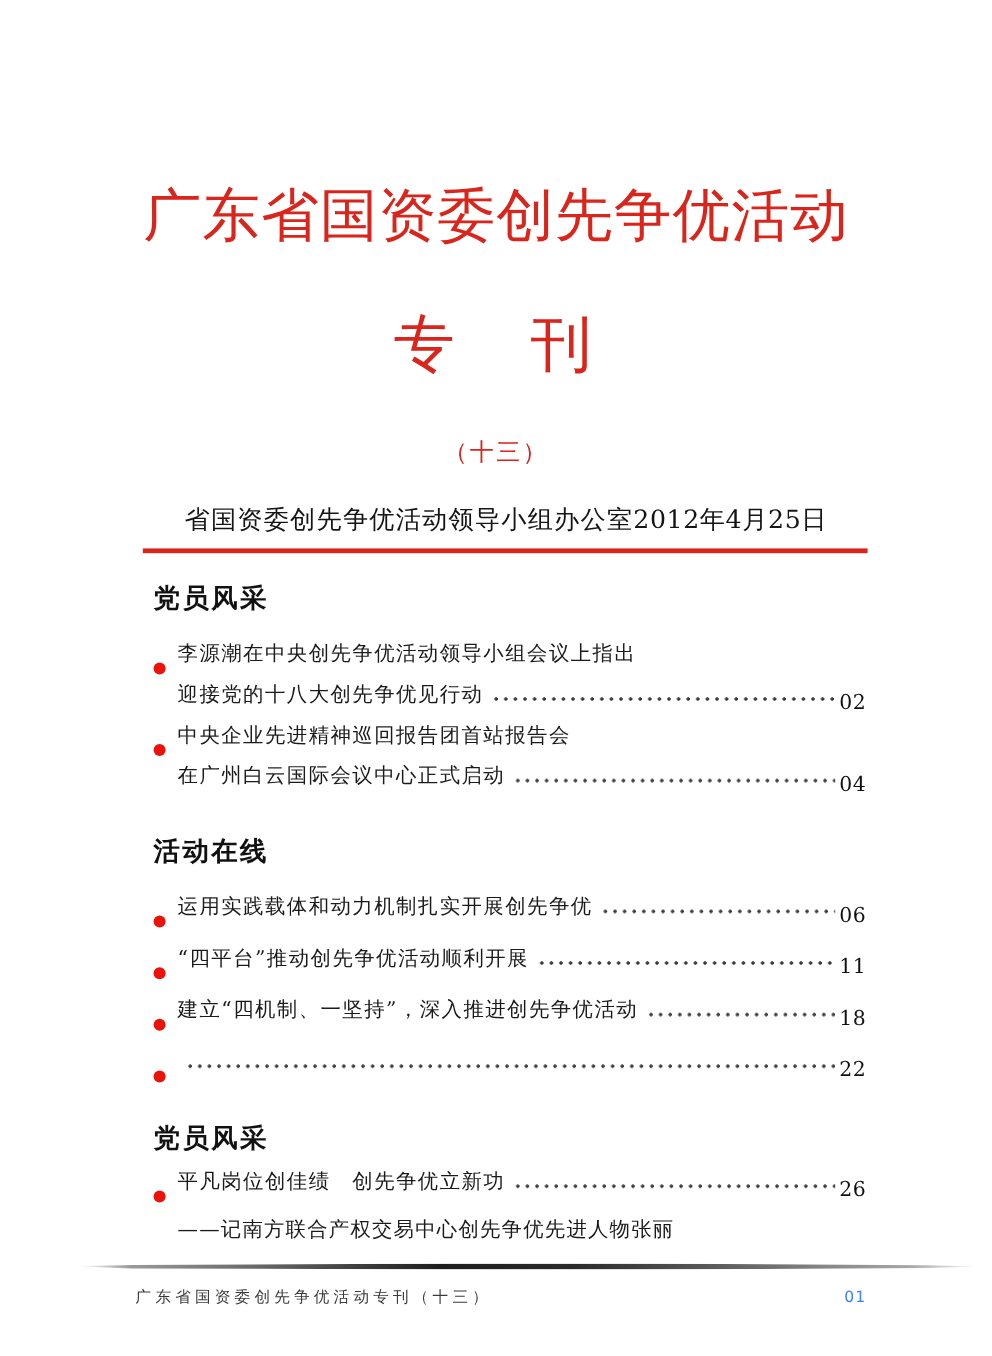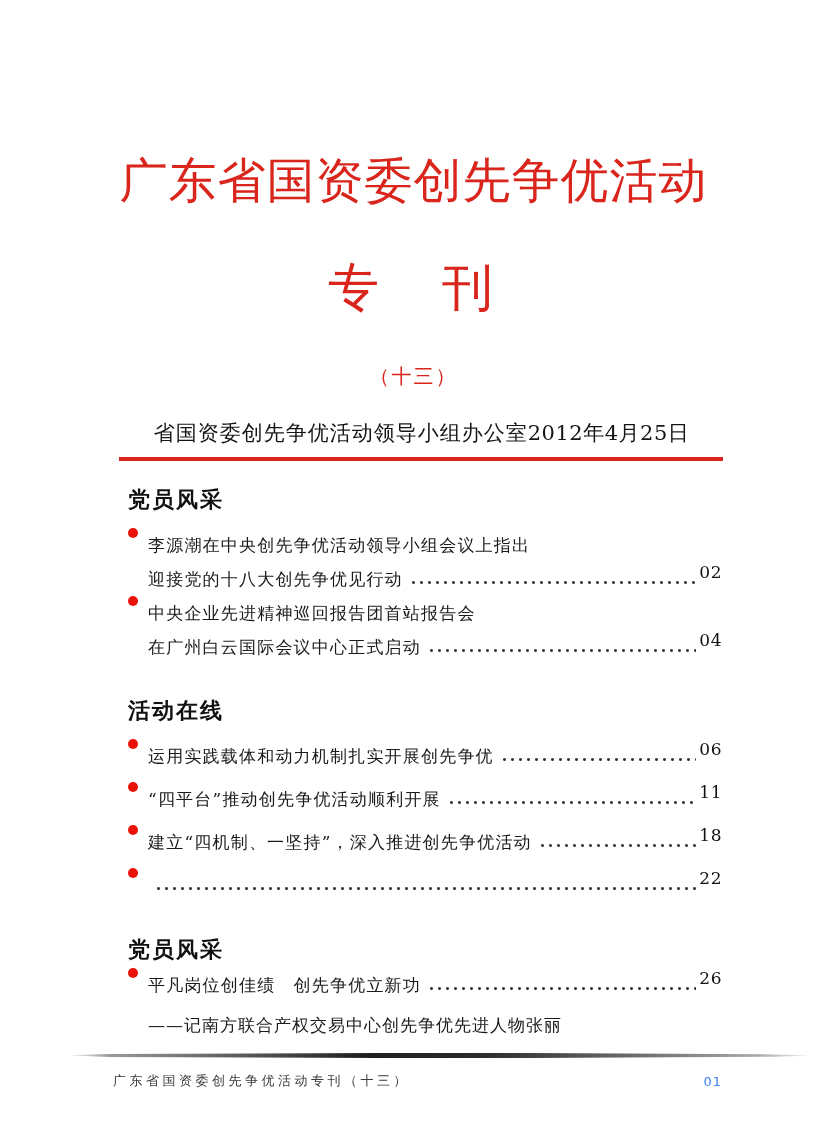--- a/index.html
+++ b/index.html
@@ -60,21 +60,21 @@
   .sec-1 { top: 695px; }
   .sec-2 { top: 934px; }
 
   .sec-heading {
     font-size: 22px; line-height: 30px; font-weight: bold;
     letter-spacing: 2px; color: #111;
     padding-left: 8px; margin-bottom: 14px;
   }
   .sec-2 .sec-heading { margin-bottom: 4px; }
 
-  .toc-row { display: flex; align-items: flex-start; height: 34px; }
+  .toc-row { display: flex; align-items: flex-end; height: 34px; }
   .sec-1 .toc-row { margin-bottom: 9px; }
 
   .bullet {
     flex: none; width: 10px; height: 10px; border-radius: 50%;
     background: var(--bullet); margin: 0 10px 0 8px;
   }
   .toc-text {
     font-size: 17px; letter-spacing: 1.2px; color: var(--ink);
     white-space: nowrap; line-height: 34px;
   }

